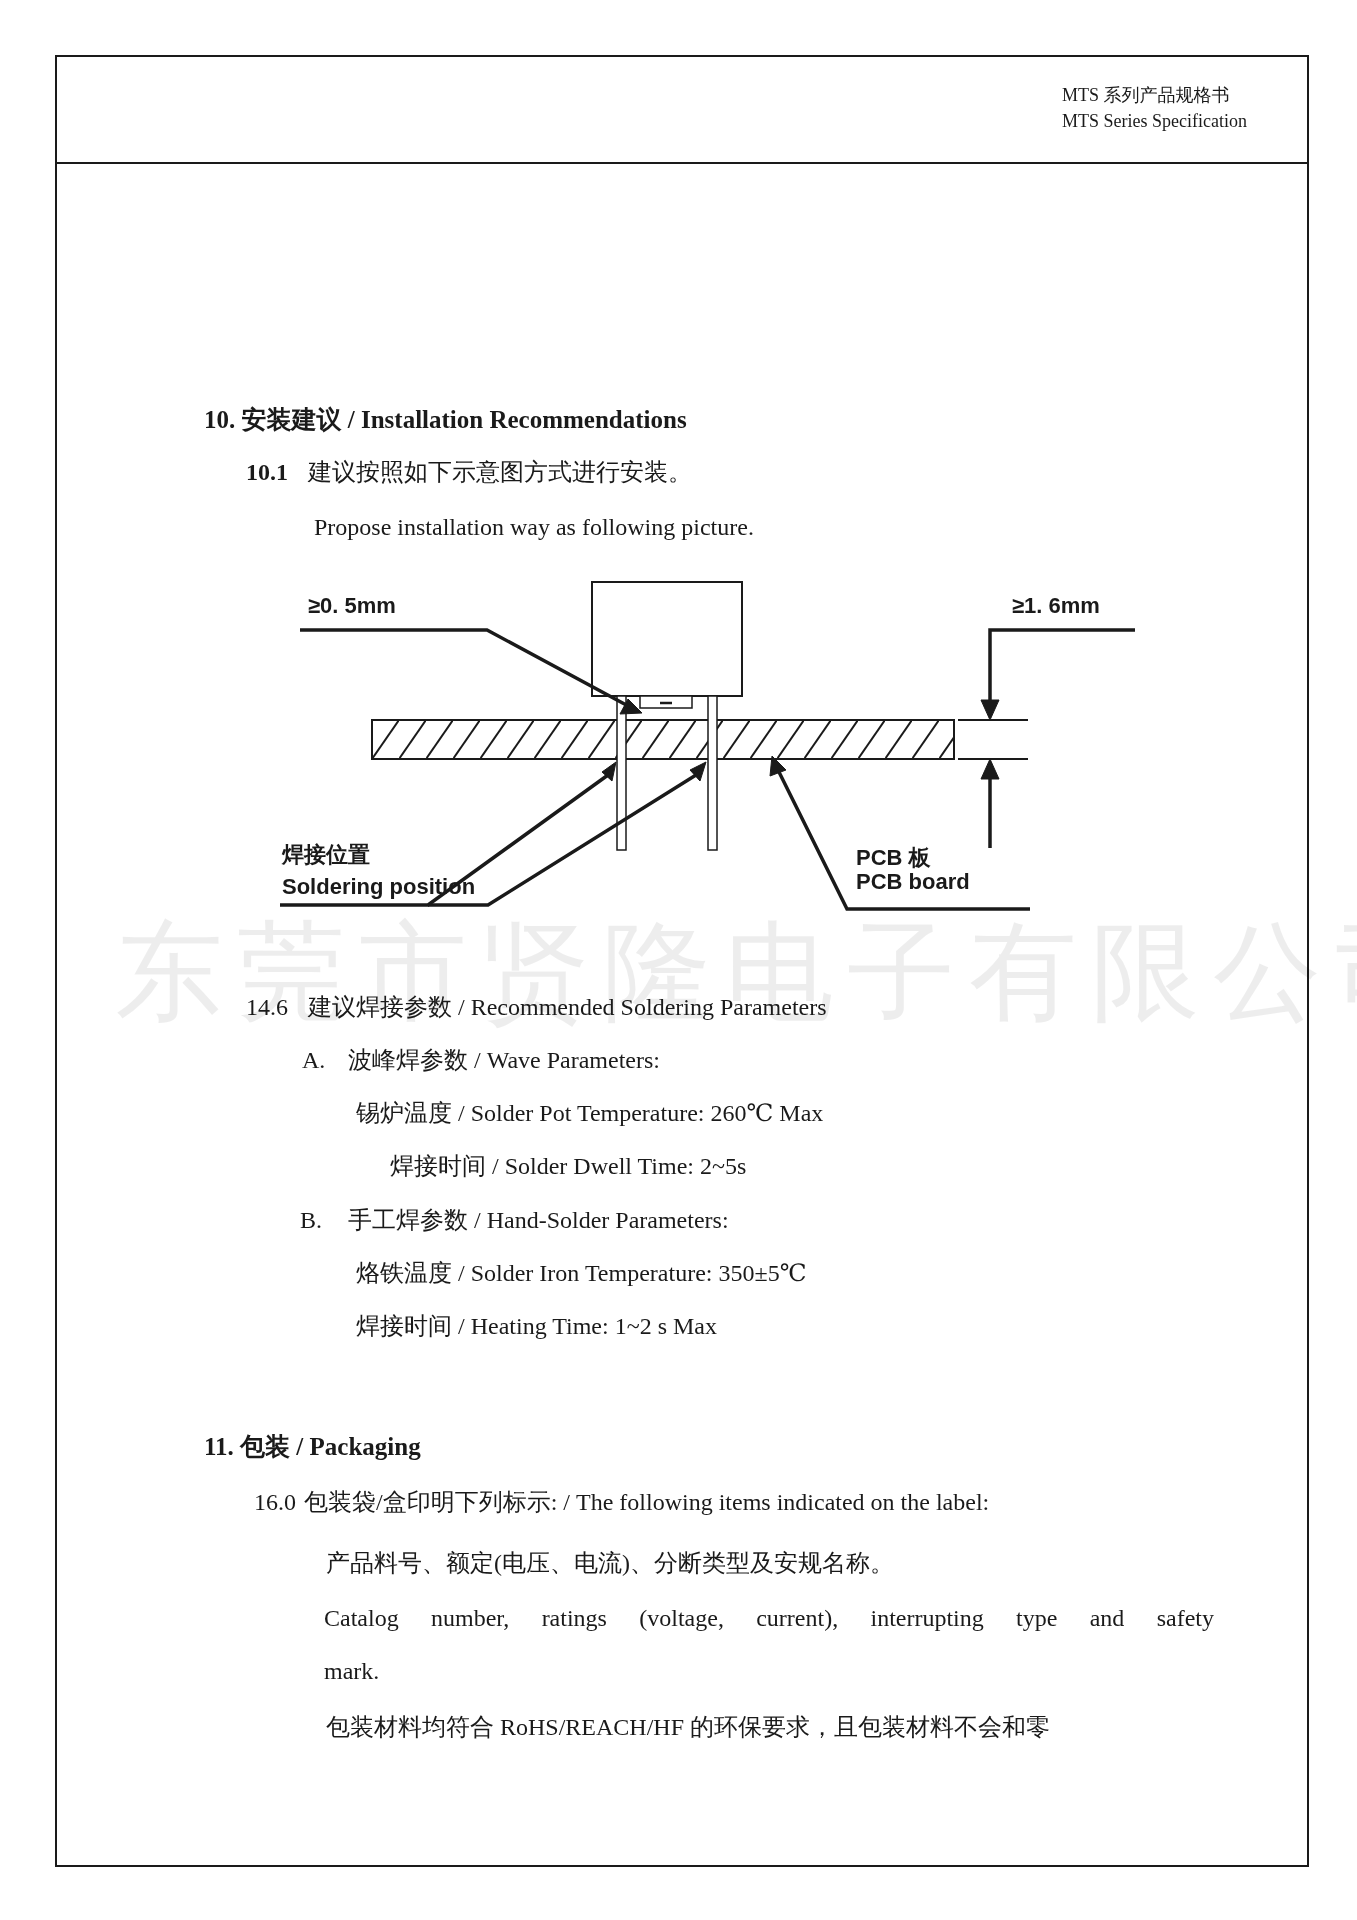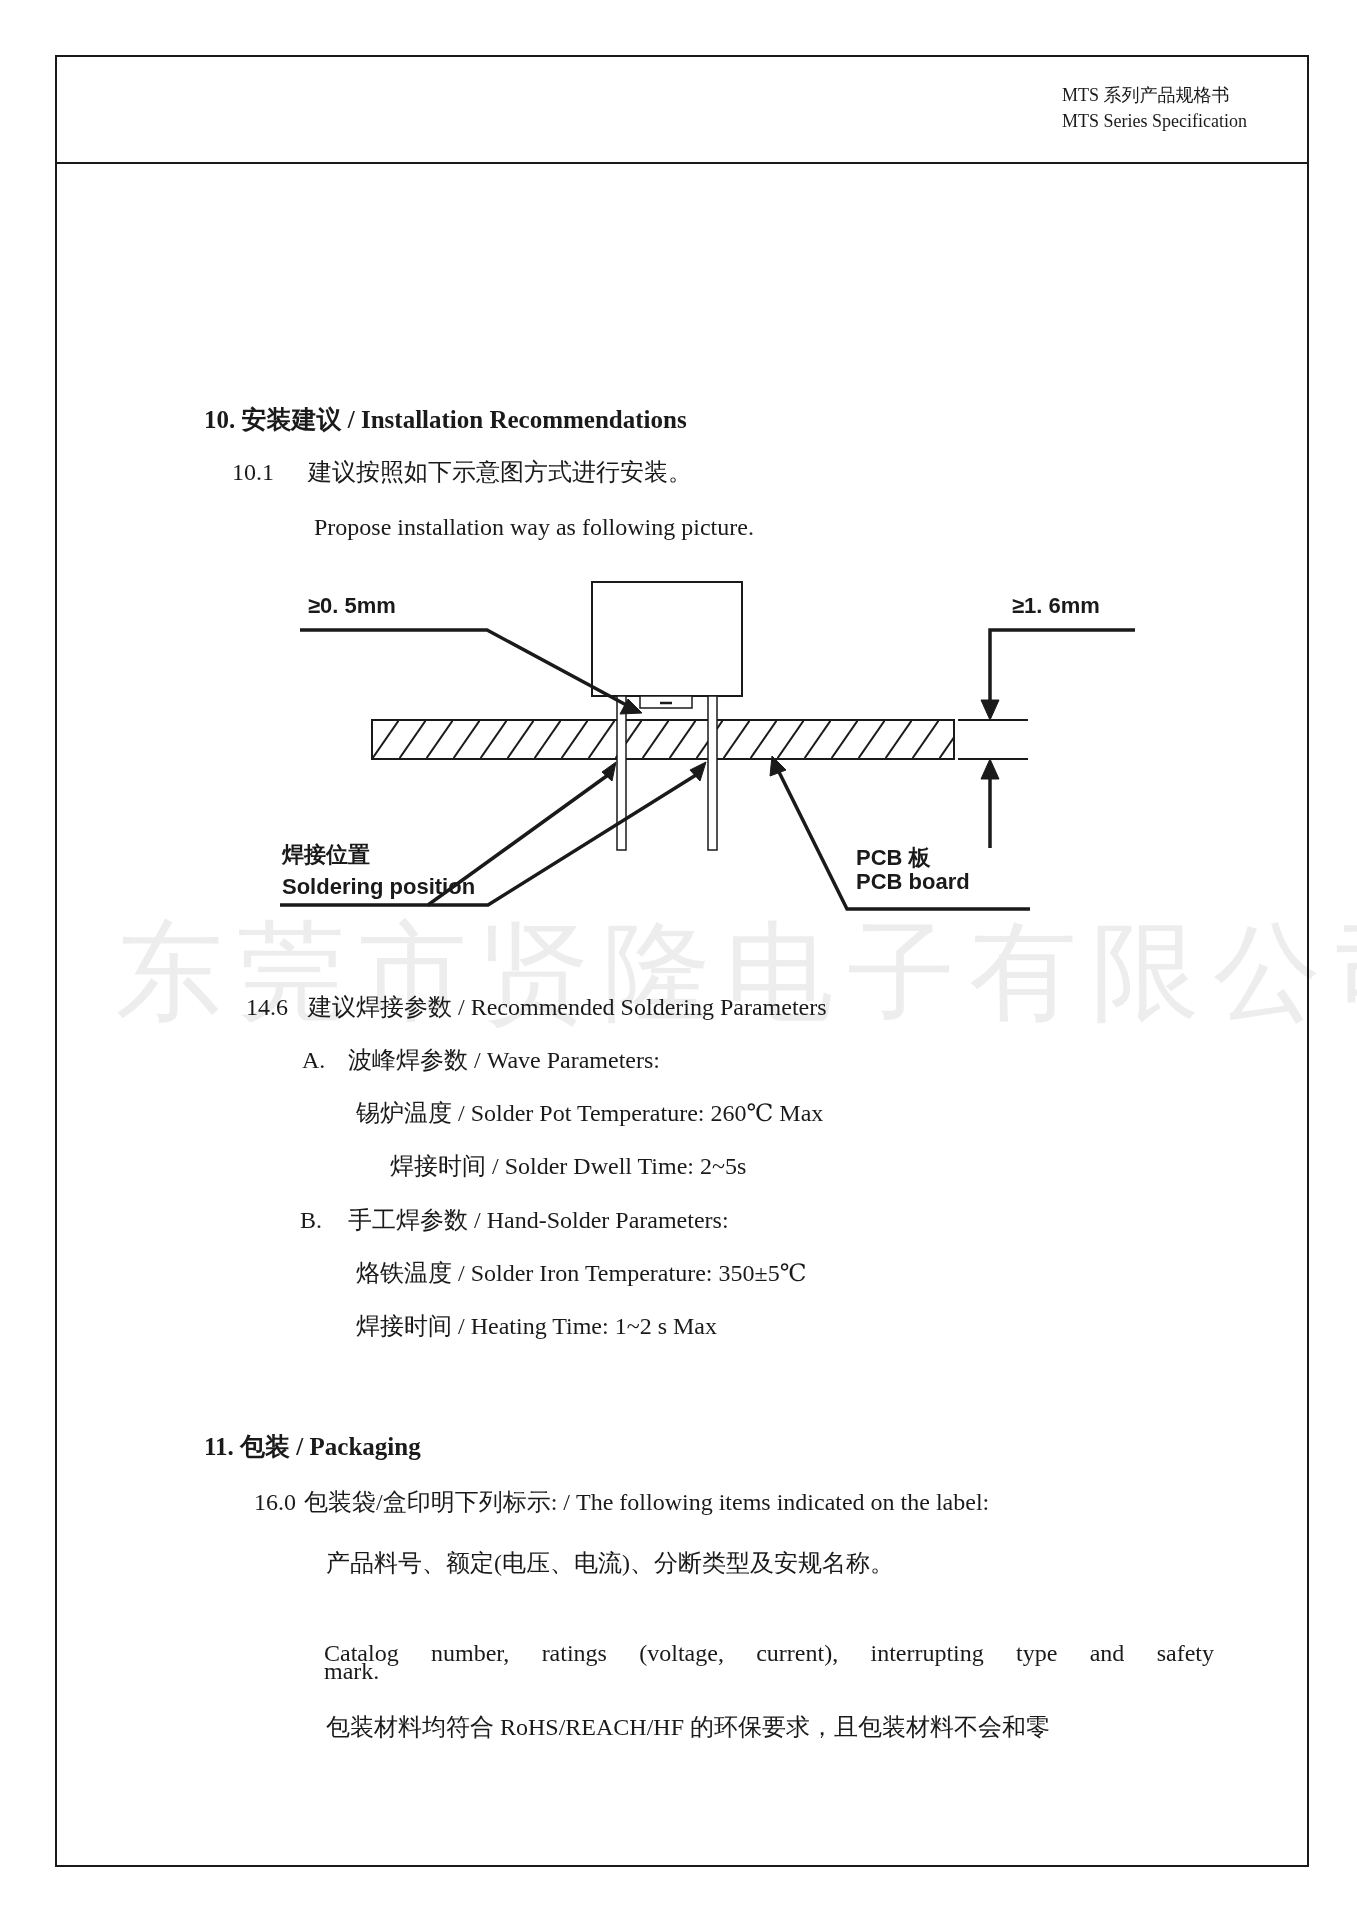--- a/index.html
+++ b/index.html
@@ -9,35 +9,35 @@
            border:2px solid #1a1a1a; box-sizing:content-box; }
   .header-sep { position:absolute; left:55px; top:162px; width:1252px; height:2px; background:#1a1a1a; }
   .hdr { position:absolute; left:1062px; font-size:18px; line-height:22px; white-space:nowrap; }
   .t { position:absolute; white-space:nowrap; font-size:24px; line-height:30px; }
   .h { font-weight:bold; font-size:25px; }
   .watermark { position:absolute; left:115px; top:912px; width:1150px; font-size:108px; line-height:120px;
                color:rgba(0,0,0,0.07); letter-spacing:14px; font-family:"DejaVu Sans",sans-serif; white-space:nowrap; }
   .diagram { position:absolute; left:0; top:0; }
   .dlabel { position:absolute; font-family:"Liberation Sans","DejaVu Sans",sans-serif; font-weight:bold;
             font-size:22px; line-height:25px; white-space:nowrap; }
-  .just { text-align:justify; text-align-last:justify; width:890px;margin-top:35px; }
+  .just { text-align:justify; text-align-last:justify; width:890px; }
 </style>
 </head>
 <body>
 
 <div class="frame"></div>
 <div class="header-sep"></div>
 
 <div class="hdr" style="top:84px;">MTS 系列产品规格书</div>
 <div class="hdr" style="top:110px;">MTS Series Specification</div>
 
 <div class="watermark">东莞市贤隆电子有限公司</div>
 
 <div class="t h" style="left:204px; top:405px;">10. 安装建议  / Installation Recommendations</div>
-<div class="t" style="left:232px; top:457px;">10.1</div>
+<div class="t" style="left:246px; top:457px;font-weight:bold;">10.1</div>
 <div class="t" style="left:308px; top:457px;">建议按照如下示意图方式进行安装。</div>
 <div class="t" style="left:314px; top:512px;text-align:right;">Propose installation way as following picture.</div>
 
 <svg class="diagram" width="1357" height="960">
   <defs>
     <pattern id="hatch" patternUnits="userSpaceOnUse" width="27" height="39" patternTransform="translate(372,720)">
       <line x1="0" y1="39" x2="27" y2="0" stroke="#1a1a1a" stroke-width="2"></line>
     </pattern>
   </defs>
 

